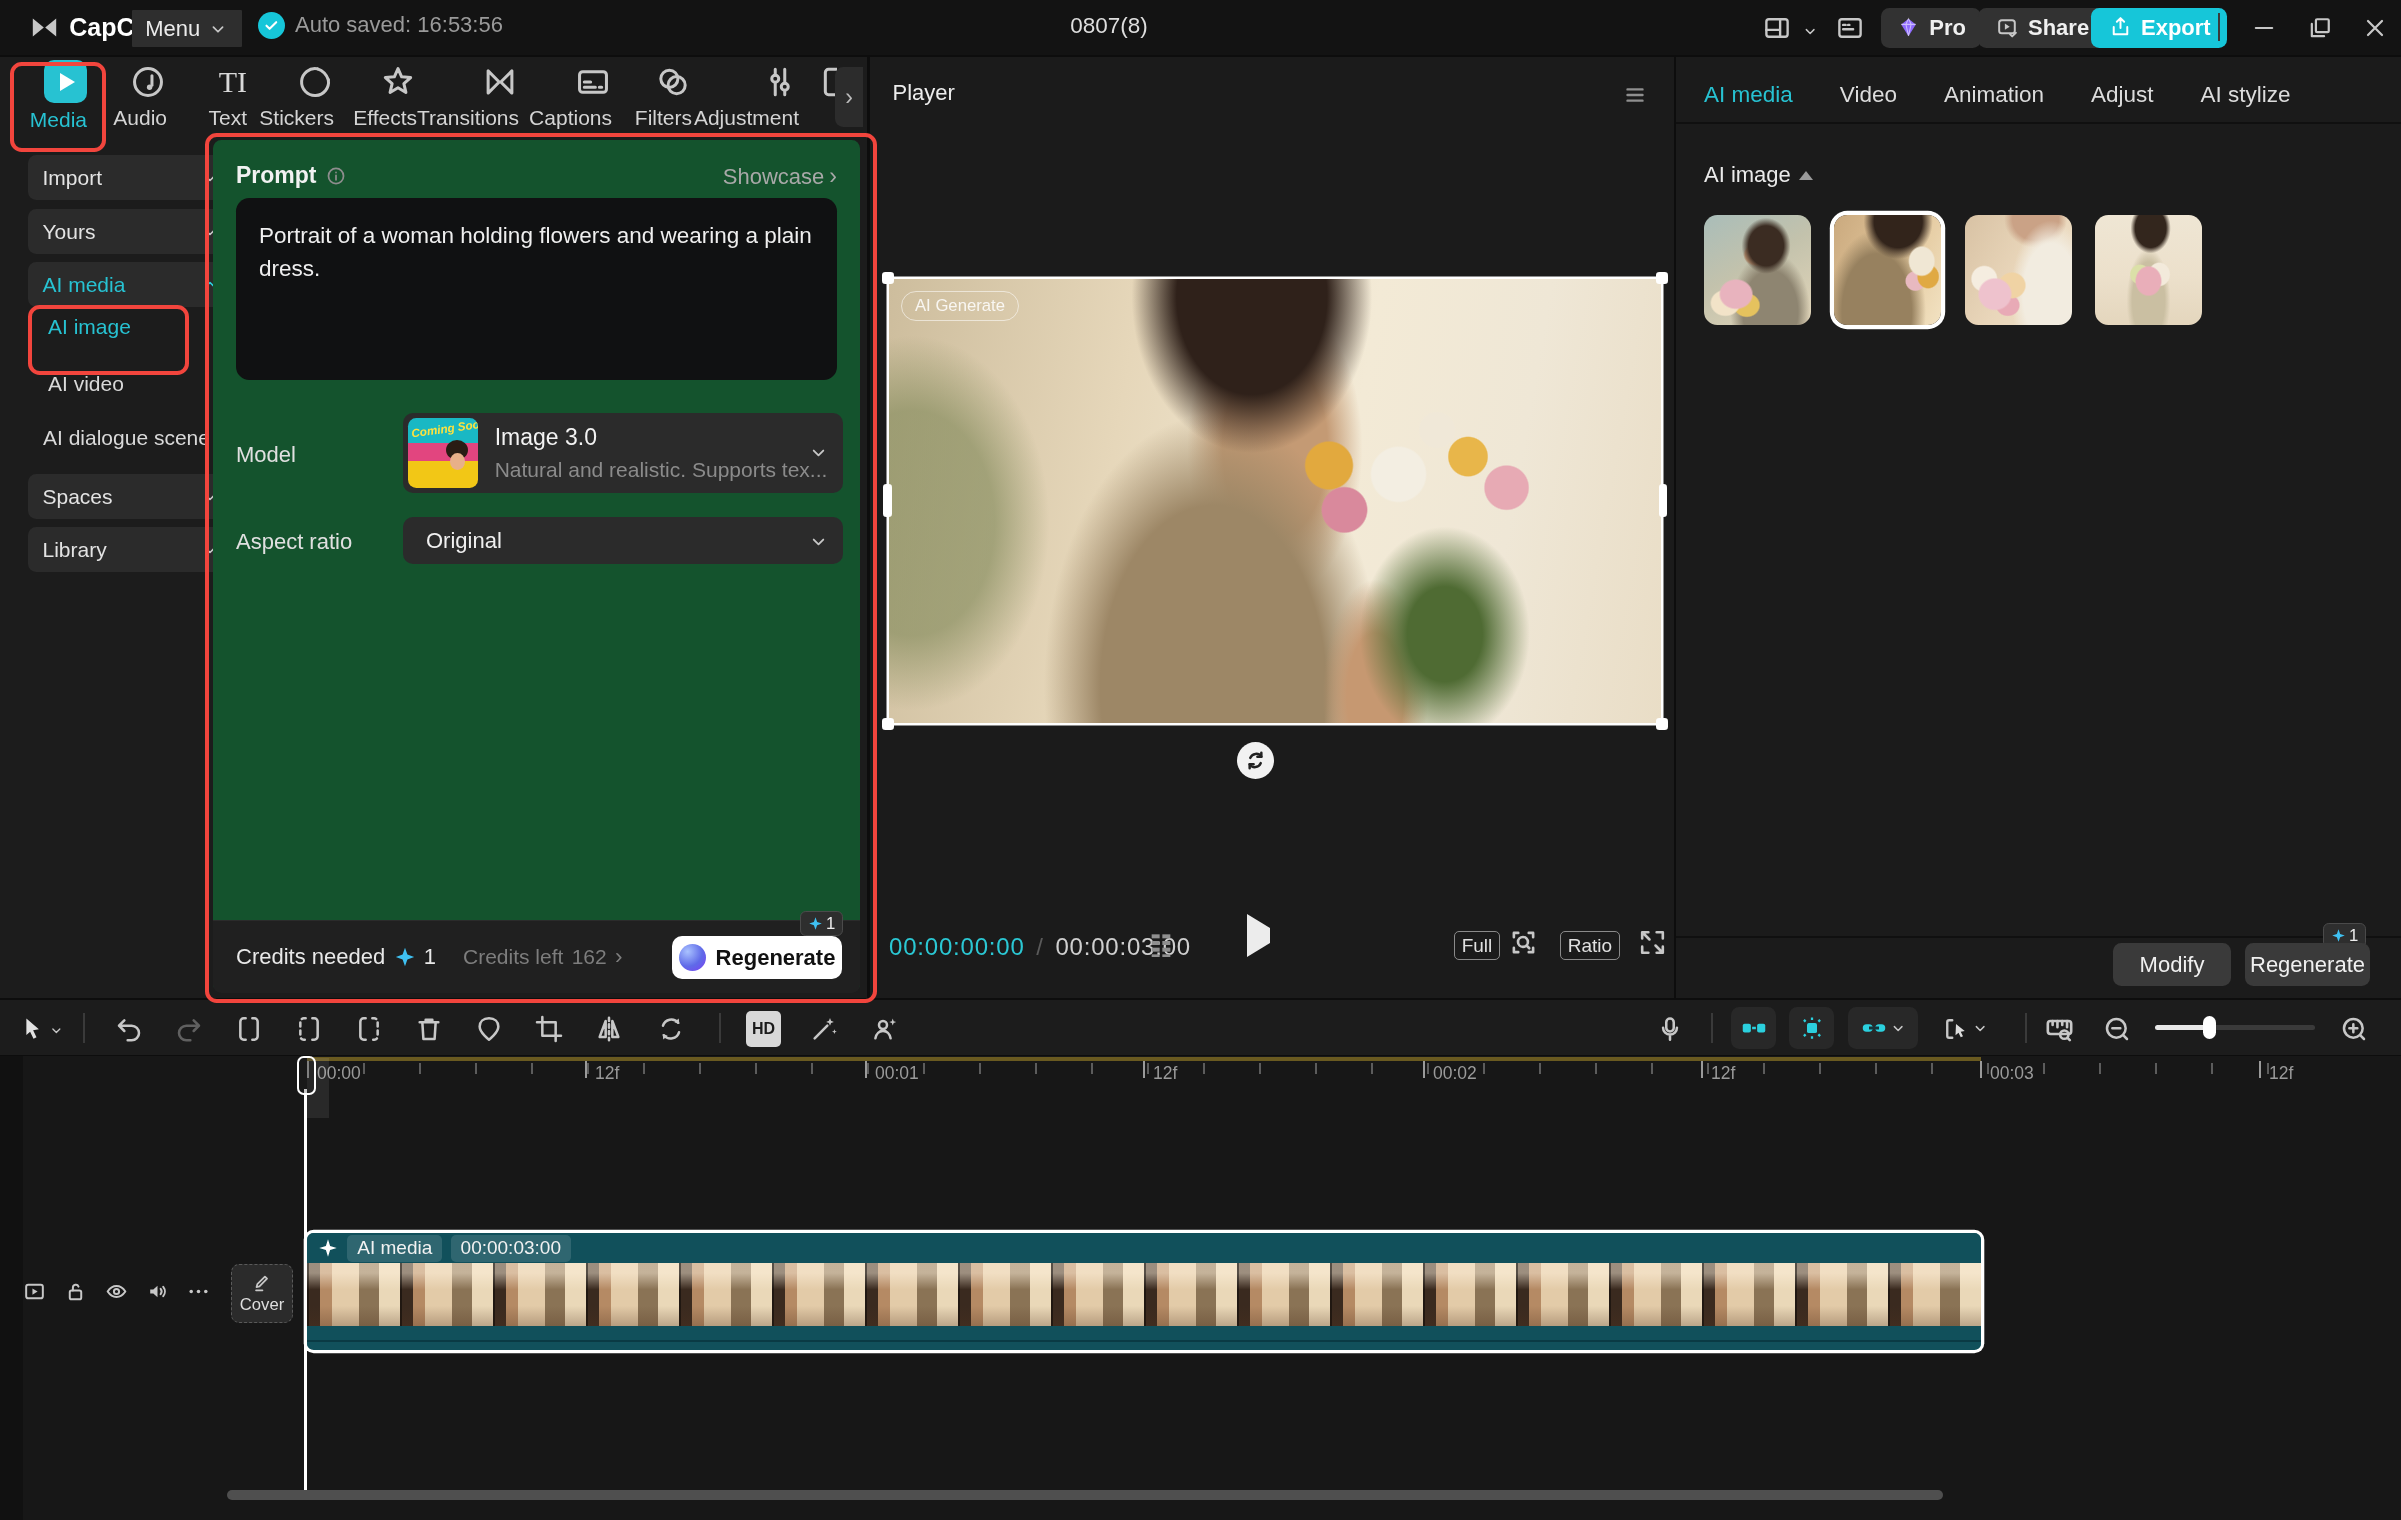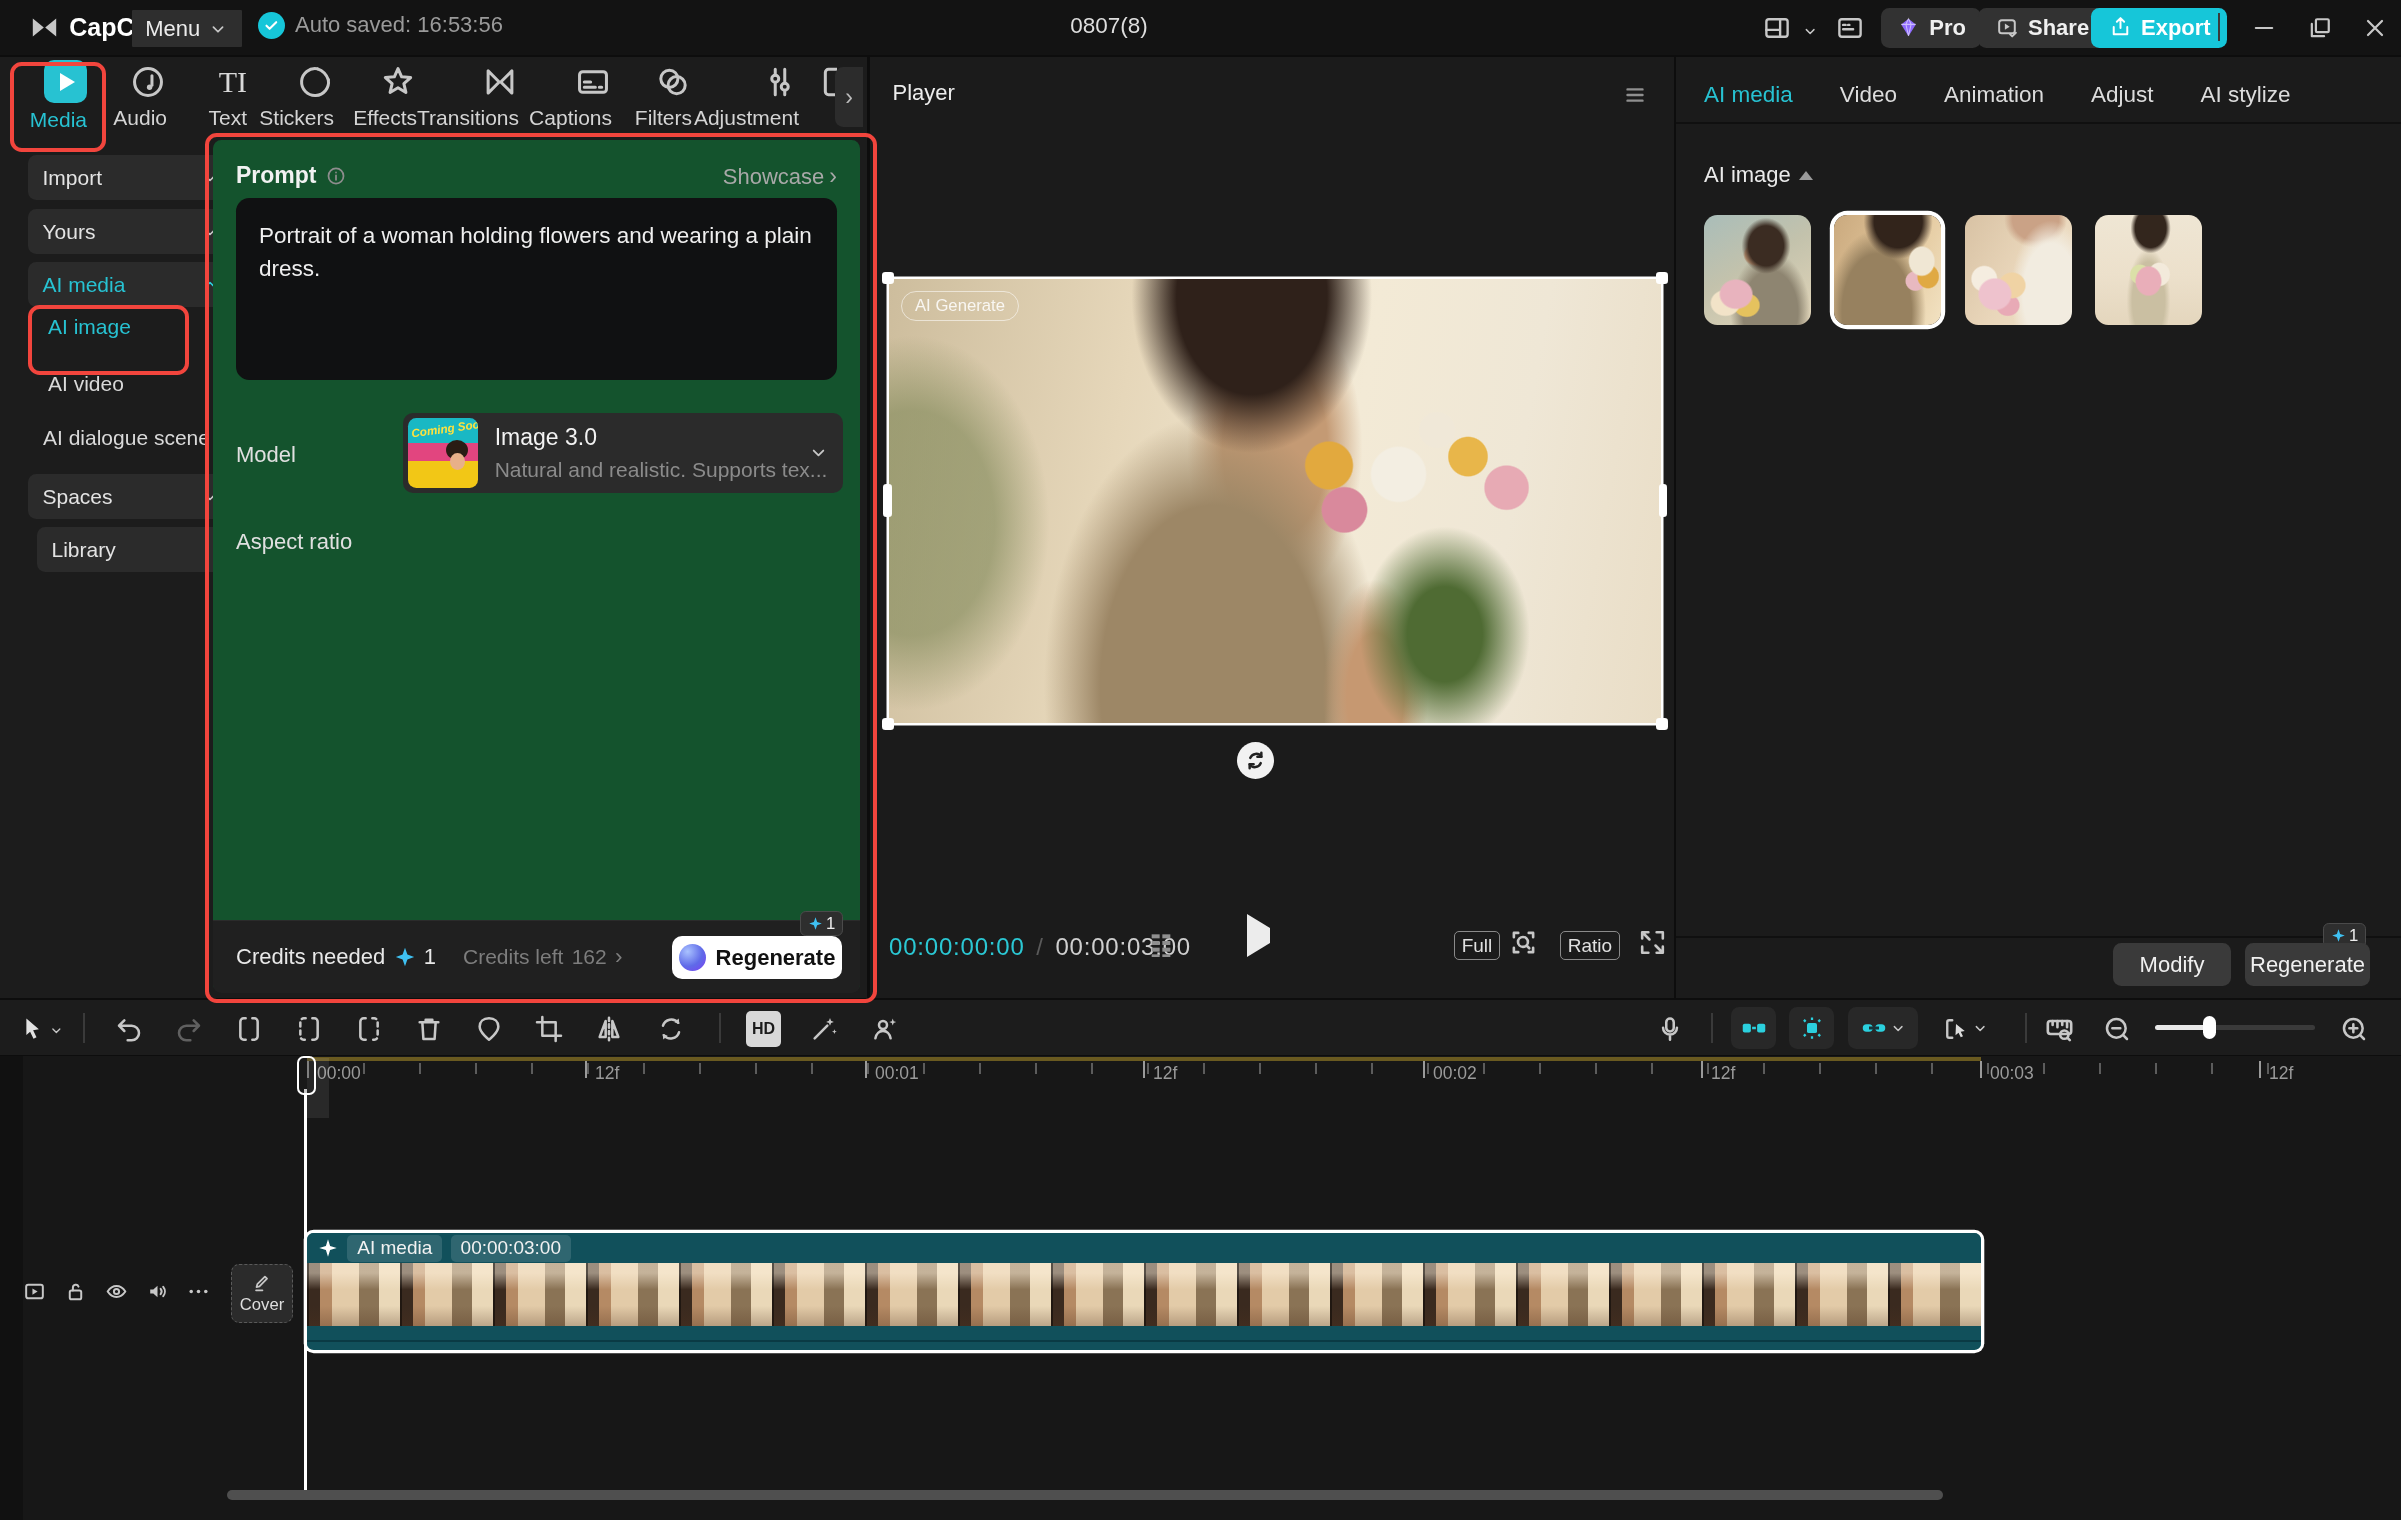--- a/index.html
+++ b/index.html
@@ -271,21 +271,21 @@
     </div>
     <div class="abs side-link tealtxt" style="top:258px;">AI image</div>
     <div class="abs side-link" style="top:315px;">AI video</div>
     <div class="abs side-link" style="left:43px;top:369px;">AI dialogue scene</div>
     <div class="abs row side-btn" style="top:417px;">
       <span>Spaces</span>
       <svg class="sk" width="20" height="20" viewBox="0 0 24 24">
           <path d="M7 10l5 5 5-5"></path>
         </svg>
     </div>
-    <div class="abs row side-btn" style="top:470px;margin-left:9px;">
+    <div class="abs row side-btn" style="top:470px;">
       <span>Library</span>
       <svg class="sk" width="20" height="20" viewBox="0 0 24 24">
           <path d="M7 10l5 5 5-5"></path>
         </svg>
     </div>
 
     <div class="abs prompt-panel">
       <div class="abs row" style="left:23px;top:22px;gap:8.3px;">
         <span style="font-size:23px;font-weight:bold;color:#f2f2f2;">Prompt</span>
         <svg class="sk" width="22" height="22" viewBox="0 0 24 24" style="stroke:#8d8d8d;">
@@ -309,20 +309,26 @@
         <div style="margin-left:11.7px;">
           <div style="font-size:23px;color:#f2f2f2;">Image 3.0</div>
           <div style="font-size:21px;color:#8b8b8b;margin-top:6.7px;">Natural and realistic. Supports tex...</div>
         </div>
         <svg class="sk" width="23" height="23" viewBox="0 0 24 24" style="position:absolute;right:13.3px;top:28px;">
             <path d="M7 10l5 5 5-5"></path>
           </svg>
       </div>
 
       <span class="abs" style="left:23px;top:389px;font-size:22px;color:#e0e0e0;">Aspect ratio</span>
+      <div class="abs drop row" style="left:190px;top:377px;width:440px;height:47px;padding:0;">
+        <span style="margin-left:23px;font-size:22px;color:#f0f0f0;">Original</span>
+        <svg class="sk" width="23" height="23" viewBox="0 0 24 24" style="position:absolute;right:13.3px;top:12.5px;">
+            <path d="M7 10l5 5 5-5"></path>
+          </svg>
+      </div>
 
       <div class="abs pfoot">
         <div class="abs row" style="left:23px;top:23px;gap:8.3px;">
           <span style="font-size:22px;color:#e8e8e8;">Credits needed</span>
           <svg width="22" height="22" viewBox="0 0 24 24">
               <polygon points="12,2 14.6,9.4 22,12 14.6,14.6 12,22 9.4,14.6 2,12 9.4,9.4" fill="#3fc1f2"></polygon>
             </svg>
           <span style="font-size:22px;color:#e8e8e8;">1</span>
         </div>
         <div class="abs row" style="left:250px;top:23px;gap:8.3px;color:#7d7d7d;">

